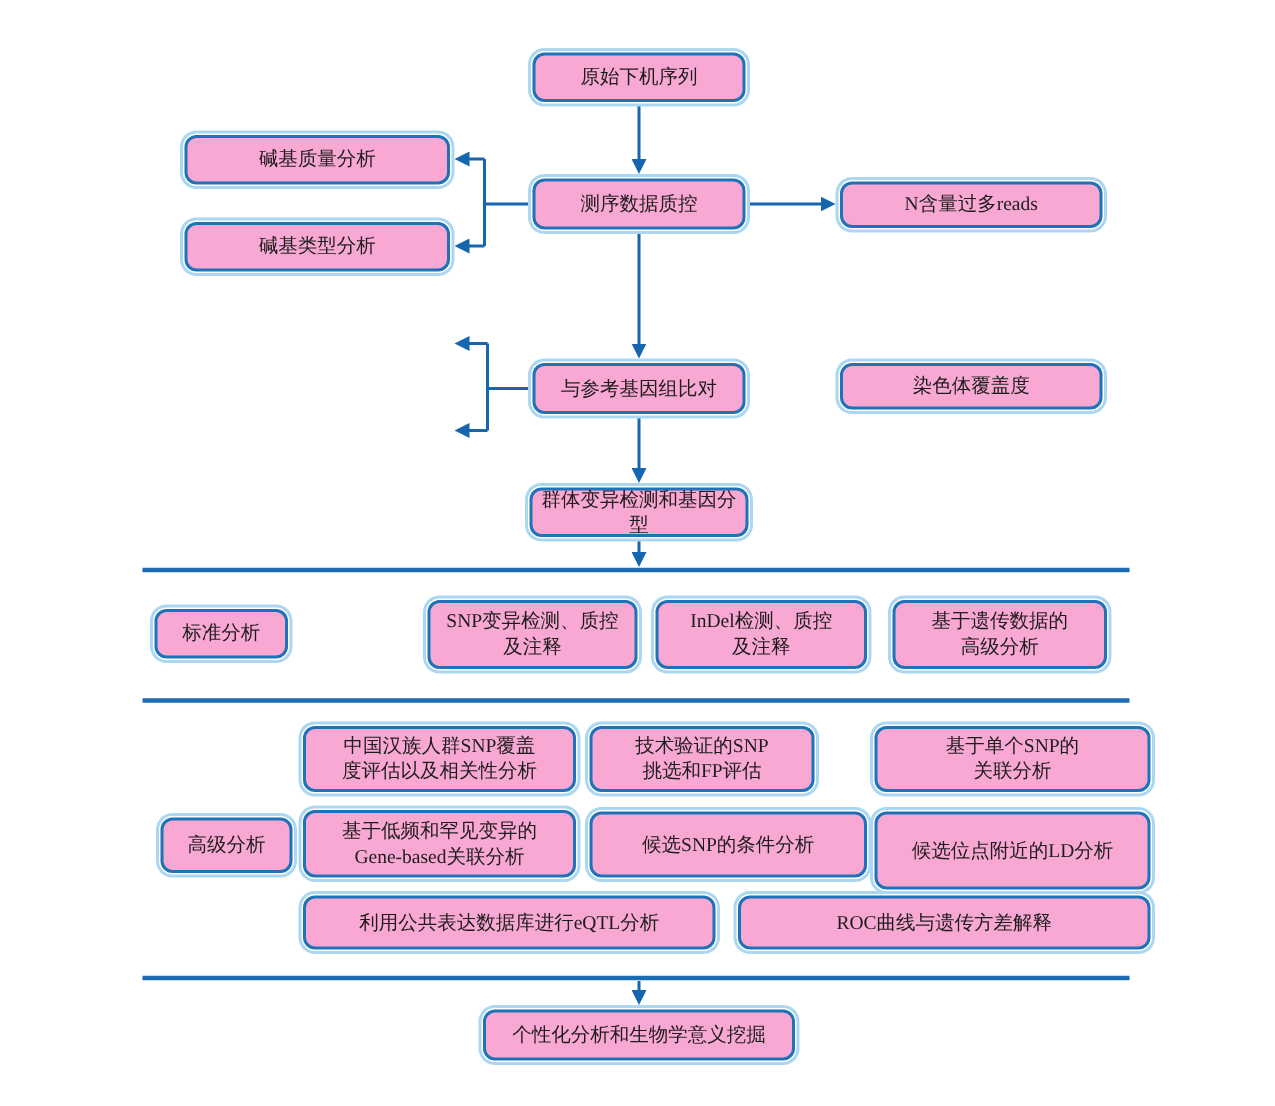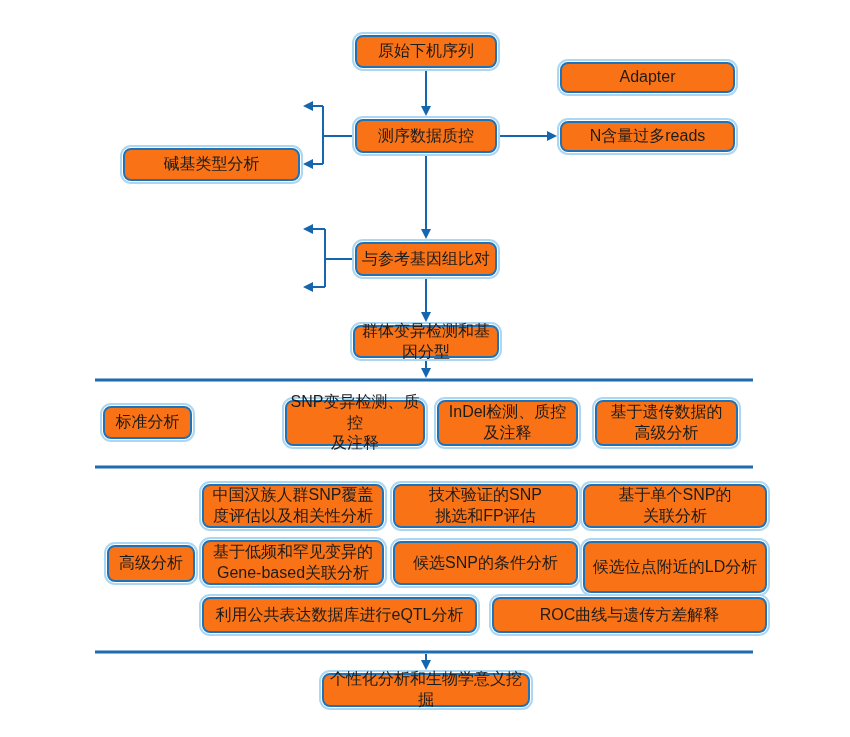--- a/index.html
+++ b/index.html
@@ -20,30 +20,31 @@
     overflow:hidden;
   }
   #connectors{position:absolute;left:0;top:0;width:850px;height:737px;z-index:0;}
   .connector{stroke:var(--arrow);stroke-width:2;fill:none;}
   .divider{stroke:var(--divider);stroke-width:3;fill:none;}
   .ah{fill:var(--arrow);}
   .box{
     position:absolute;
     z-index:1;
     box-sizing:border-box;
-    background:#f97316;
+    background:#f9a8d4;
     border:2px solid var(--border);
     border-radius:8px;
     box-shadow:0 0 0 1px #ffffff,0 0 0 3px var(--halo);
     display:flex;align-items:center;justify-content:center;
     text-align:center;
-    font-size:16px;
+    font-size:13px;
     line-height:1.3;
     white-space:pre-line;
     padding:1px 3px;
+    font-family:Liberation Serif, serif;
   }
 </style>
 </head>
 <body>
 
 <div id="canvas">
 
   <svg id="connectors" viewBox="0 0 850 737" xmlns="http://www.w3.org/2000/svg">
     <defs>
       <marker id="tri" viewBox="0 0 10 10" refX="7" refY="5" markerWidth="10" markerHeight="10" markerUnits="userSpaceOnUse" orient="auto">
@@ -71,37 +72,38 @@
     <path class="divider" d="M95,467 L753,467"></path>
     <path class="divider" d="M95,652 L753,652"></path>
   </svg>
 
   <div class="box" style="left:355px;top:35px;width:142px;height:33px">原始下机序列</div>
   <div class="box" style="left:355px;top:119px;width:142px;height:34px">测序数据质控</div>
   <div class="box" style="left:355px;top:242px;width:142px;height:34px">与参考基因组比对</div>
   <div class="box" style="left:353px;top:325px;width:146px;height:33px">群体变异检测和基因分型</div>
   <div class="box" style="left:322px;top:673px;width:208px;height:34px">个性化分析和生物学意义挖掘</div>
 
+  <div class="box" style="left:123px;top:90px;width:177px;height:33px">碱基质量分析</div>
   <div class="box" style="left:123px;top:148px;width:177px;height:33px">碱基类型分析</div>
 
-  <div class="box" style="left:560px;top:62px;width:175px;height:31px">Adapter</div>
   <div class="box" style="left:560px;top:121px;width:175px;height:31px">N含量过多reads</div>
+  <div class="box" style="left:560px;top:242px;width:175px;height:31px">染色体覆盖度</div>
 
   <div class="box" style="left:103px;top:406px;width:89px;height:33px">标准分析</div>
   <div class="box" style="left:285px;top:400px;width:140px;height:46px">SNP变异检测、质控
 及注释</div>
   <div class="box" style="left:437px;top:400px;width:141px;height:46px">InDel检测、质控
 及注释</div>
   <div class="box" style="left:595px;top:400px;width:143px;height:46px">基于遗传数据的
 高级分析</div>
 
   <div class="box" style="left:107px;top:545px;width:88px;height:37px">高级分析</div>
   <div class="box" style="left:202px;top:484px;width:182px;height:44px">中国汉族人群SNP覆盖
 度评估以及相关性分析</div>
-  <div class="box" style="left:393px;top:484px;width:185px;height:44px">技术验证的SNP
+  <div class="box" style="left:393px;top:484px;width:150px;height:44px">技术验证的SNP
 挑选和FP评估</div>
   <div class="box" style="left:583px;top:484px;width:184px;height:44px">基于单个SNP的
 关联分析</div>
   <div class="box" style="left:202px;top:540px;width:182px;height:45px">基于低频和罕见变异的
 Gene-based关联分析</div>
   <div class="box" style="left:393px;top:541px;width:185px;height:44px">候选SNP的条件分析</div>
   <div class="box" style="left:583px;top:541px;width:184px;height:52px">候选位点附近的LD分析</div>
   <div class="box" style="left:202px;top:597px;width:275px;height:36px">利用公共表达数据库进行eQTL分析</div>
   <div class="box" style="left:492px;top:597px;width:275px;height:36px">ROC曲线与遗传方差解释</div>
 

